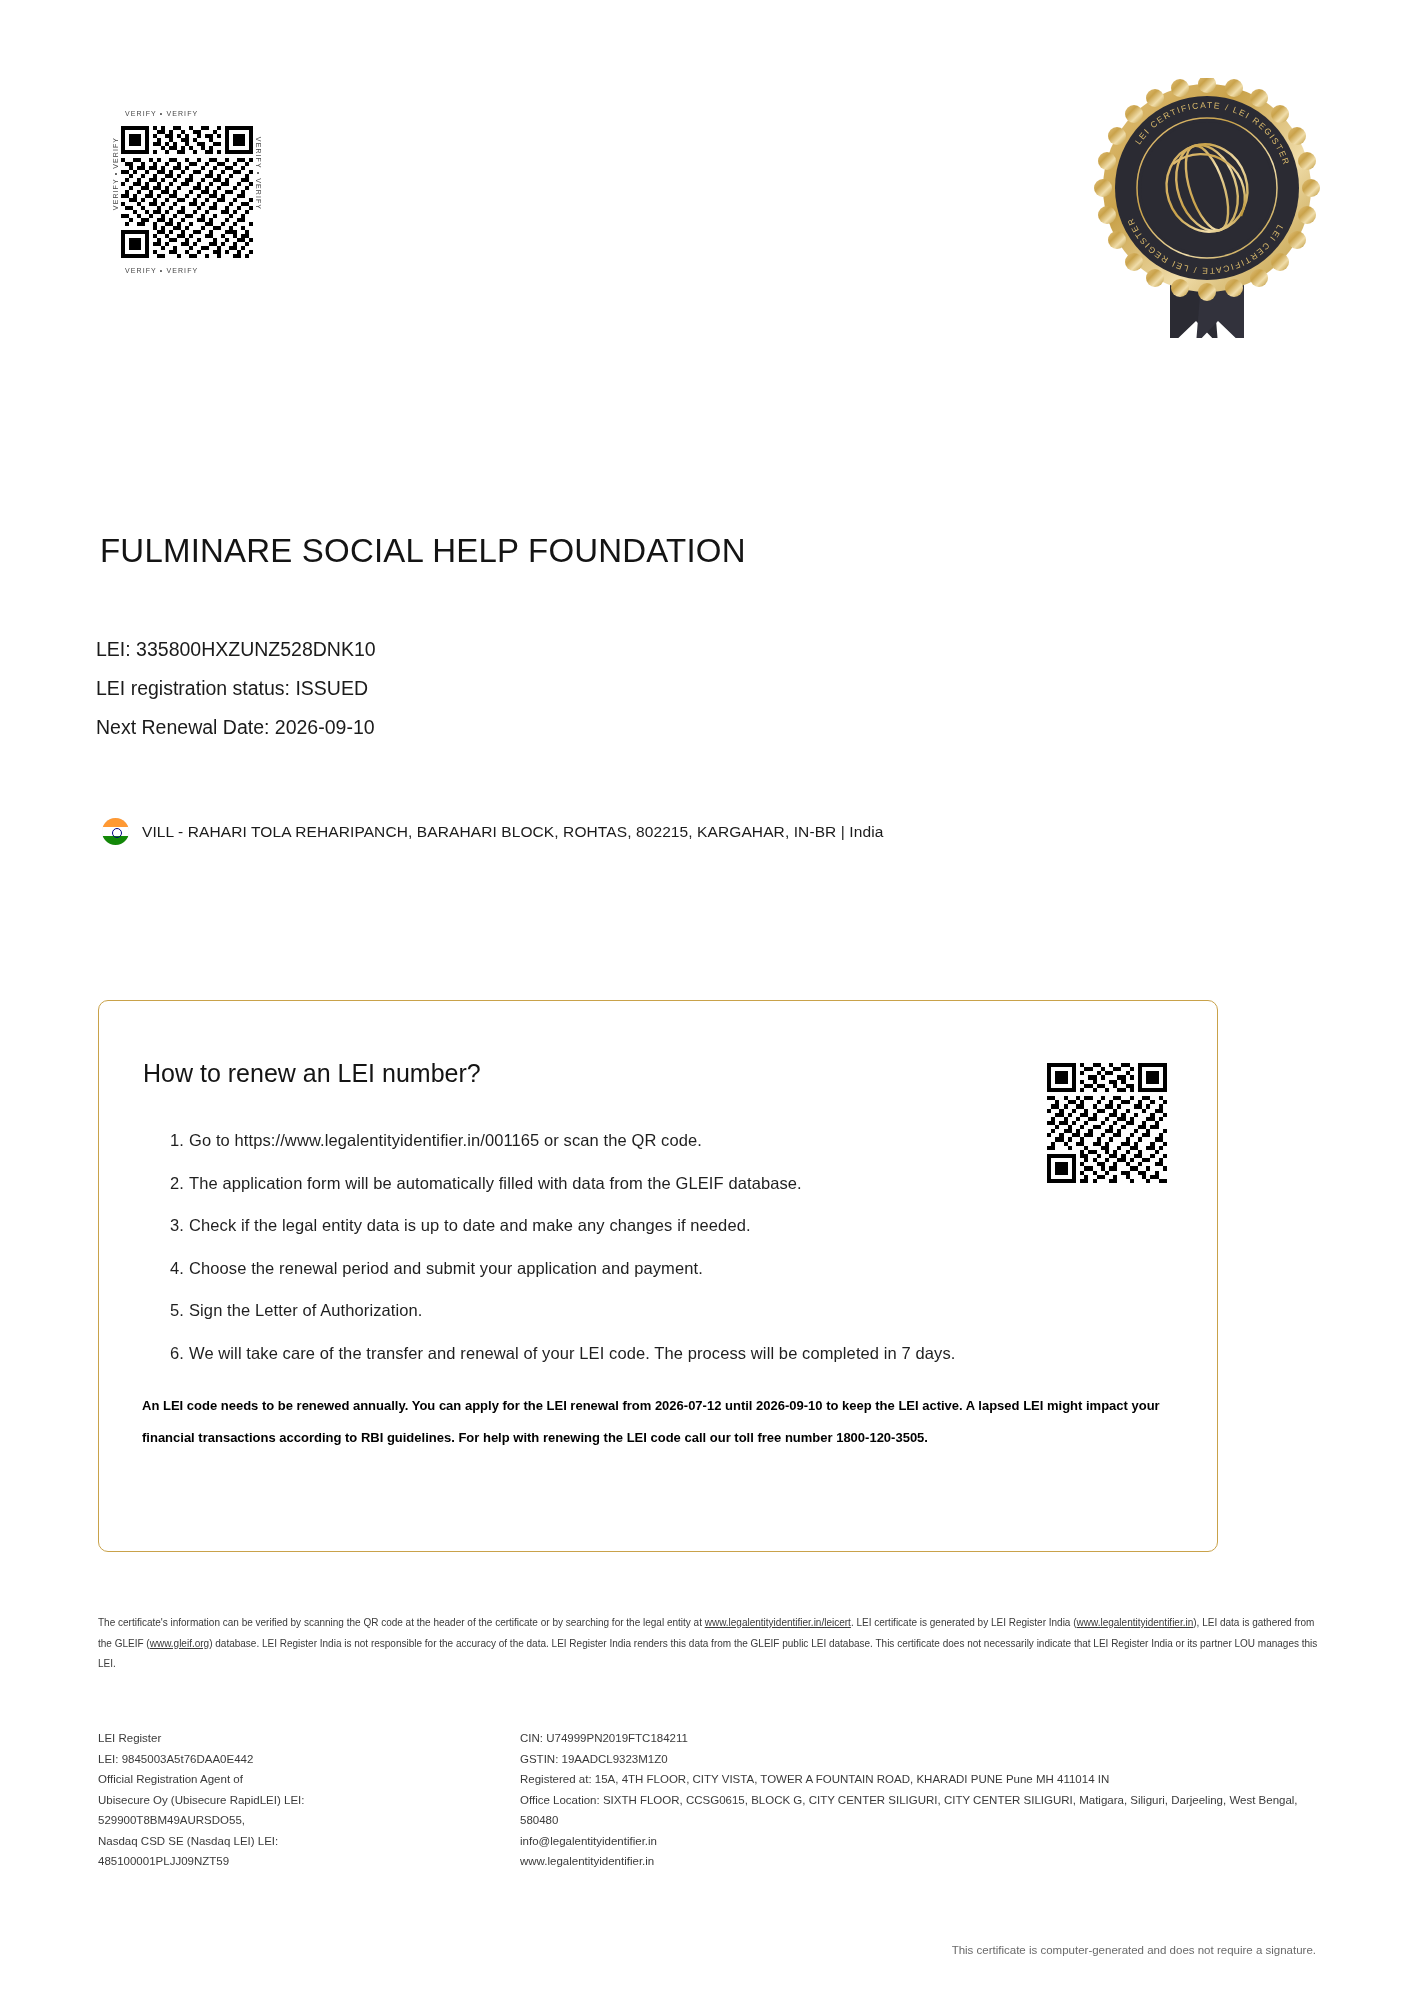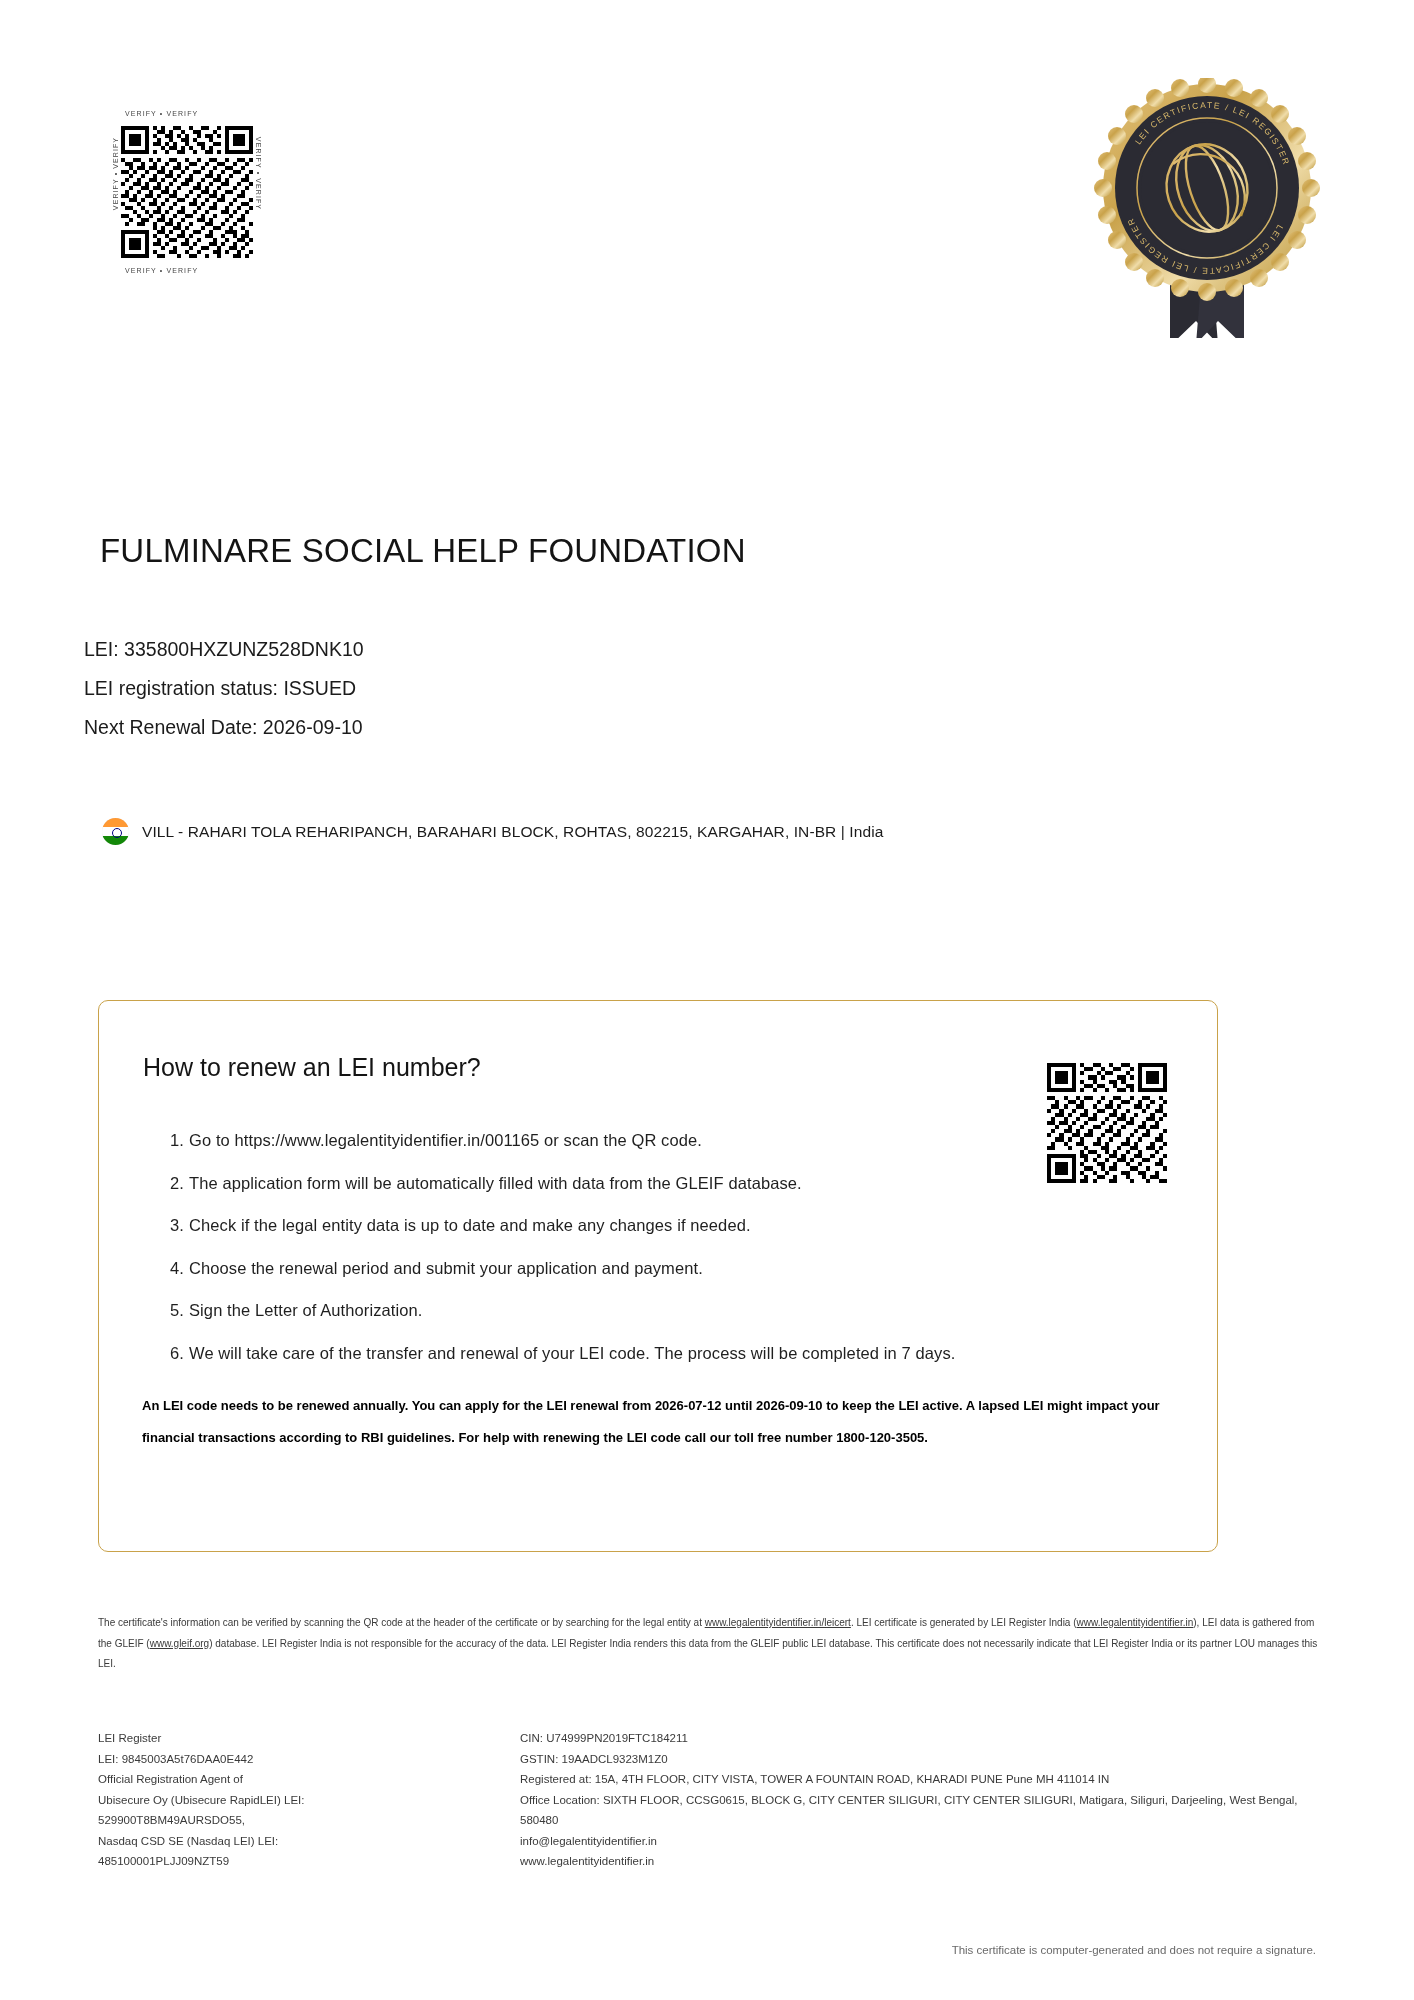--- a/index.html
+++ b/index.html
@@ -65,21 +65,21 @@
     top: 512px;
     font-size: 33px;
     font-weight: 400;
     letter-spacing: 0.2px;
     color: #141414;
     margin-top: 20px;
   }
 
   .info-block {
     position: absolute;
-    left: 84px;
+    left: 96px;
     top: 630px;
     font-size: 19.5px;
     line-height: 39px;
     color: #1b1b1b;
   }
 
   .address-row {
     position: absolute;
     left: 102px;
     top: 818px;
@@ -117,21 +117,21 @@
     top: 1000px;
     width: 1120px;
     height: 552px;
     border: 1px solid #c9a24a;
     border-radius: 10px;
     box-sizing: border-box;
   }
   .renew-title {
     position: absolute;
     left: 44px;
-    top: 52px;
+    top: 58px;
     font-size: 25px;
     font-weight: 400;
     color: #141414;
   }
   .qr-renew {
     position: absolute;
     right: 50px;
     top: 62px;
     width: 120px;
     height: 120px;

